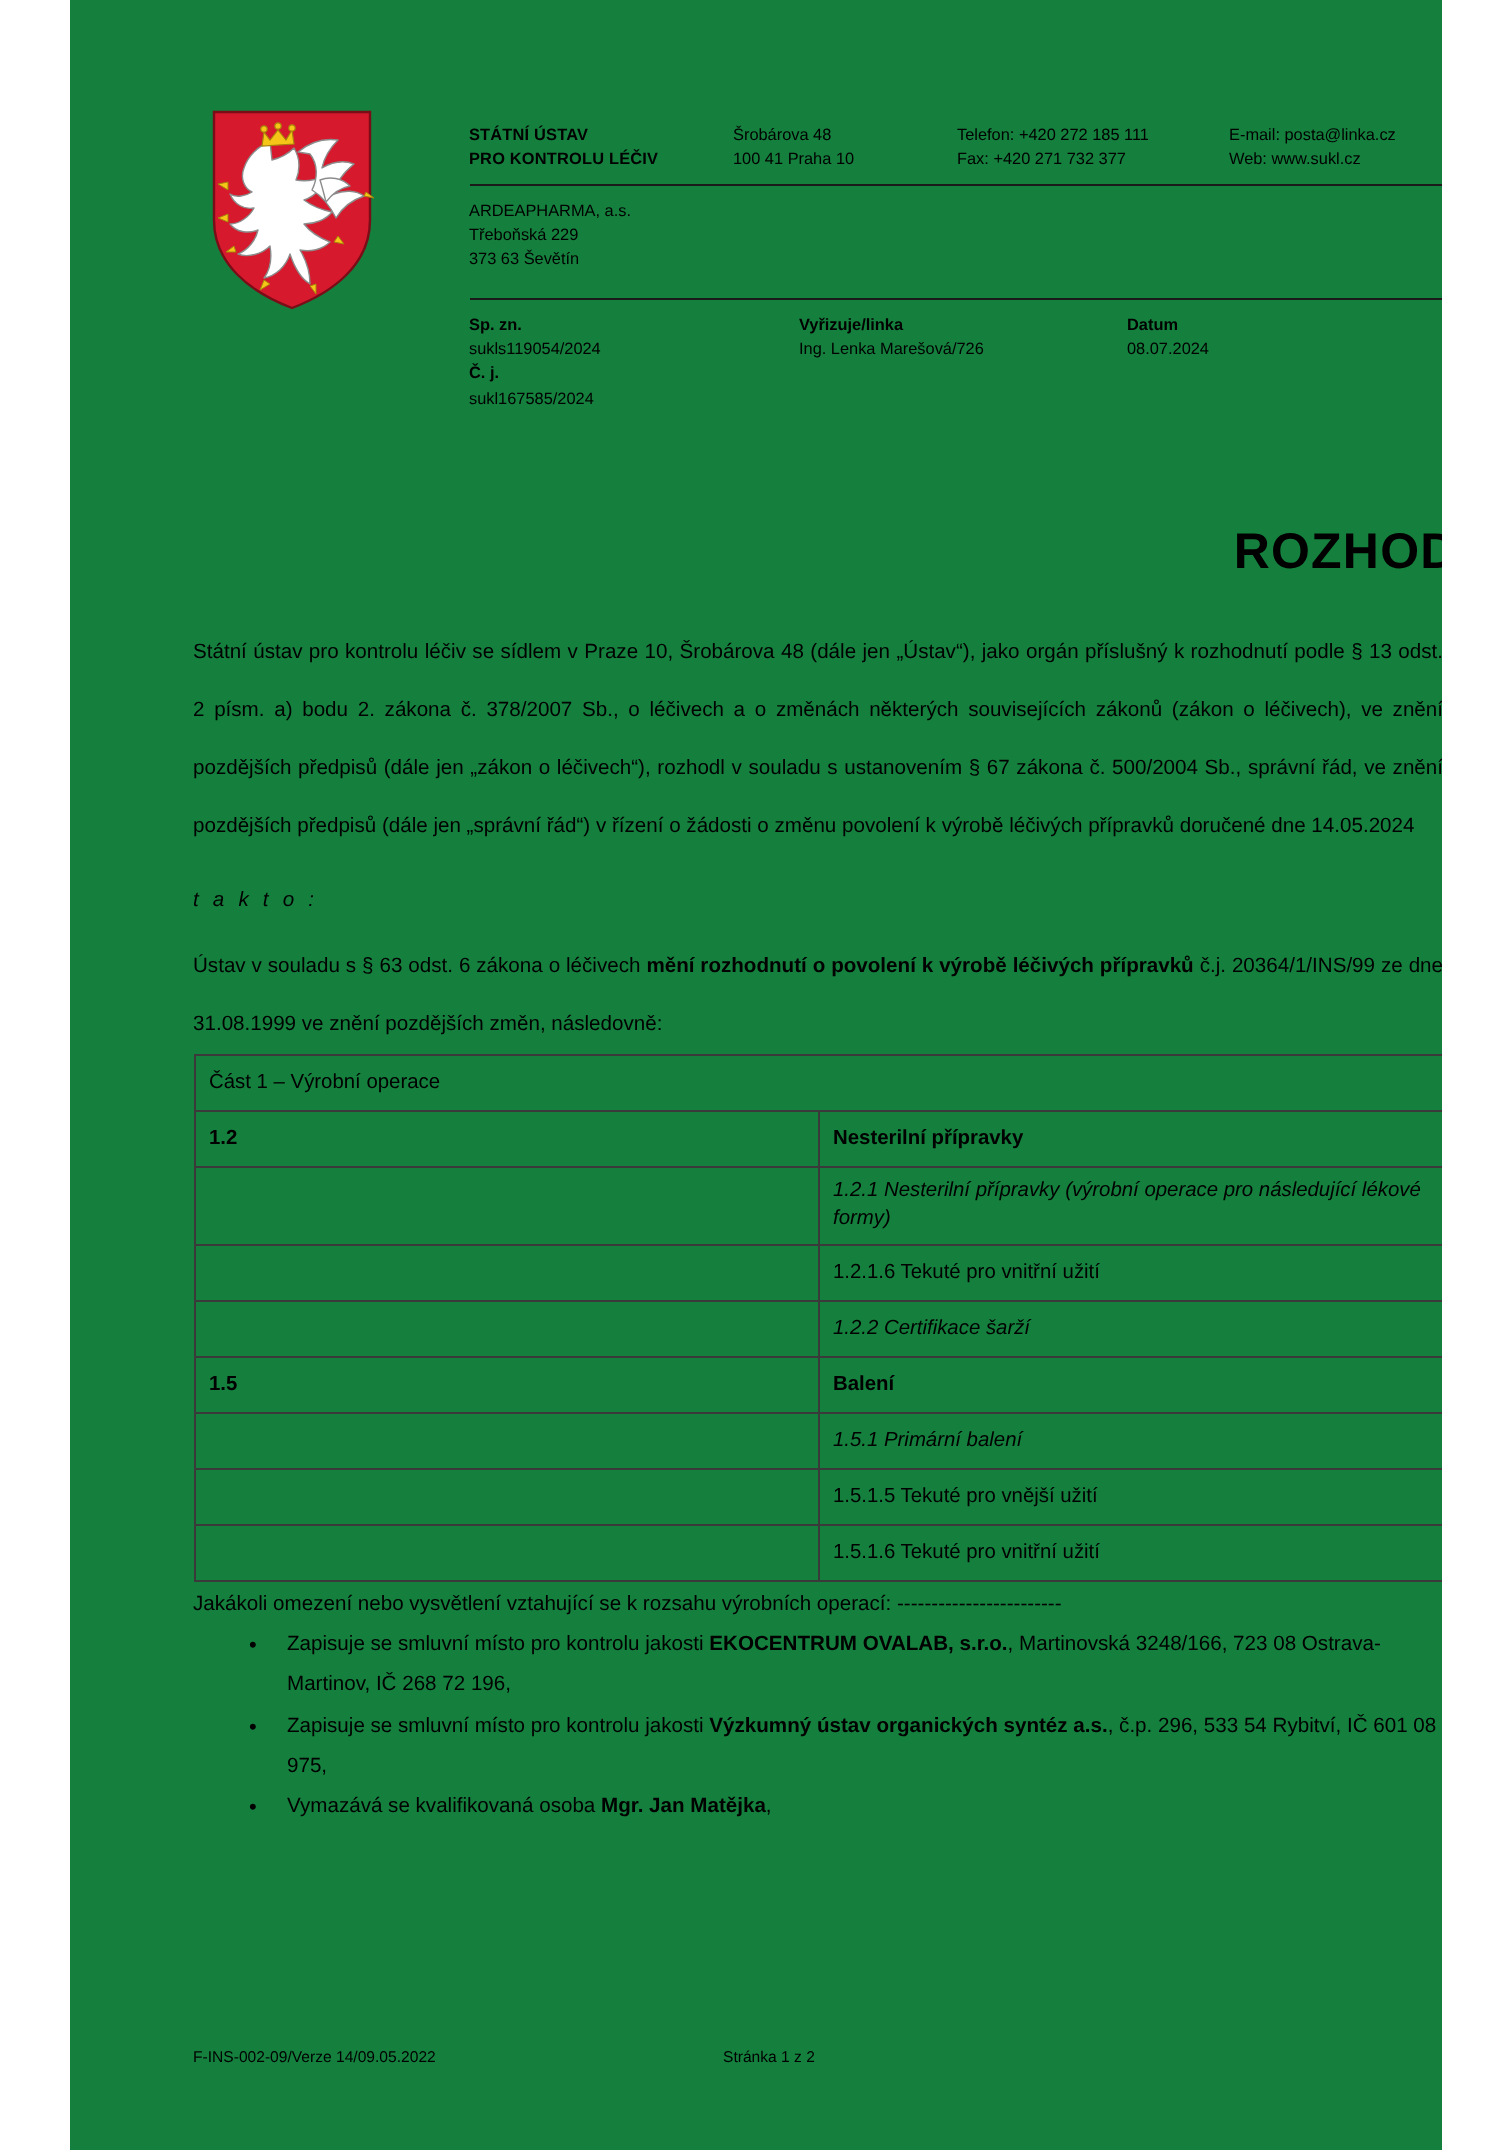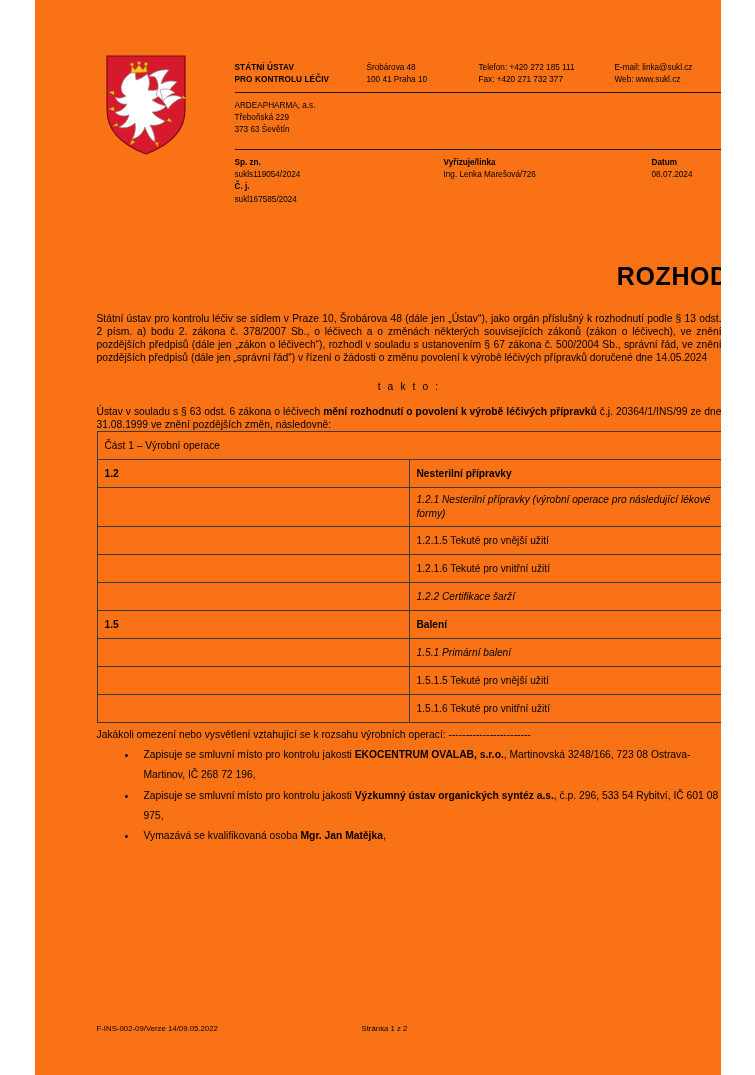--- a/index.html
+++ b/index.html
@@ -10,21 +10,21 @@
   }
   body {
     font-family: "Liberation Sans", sans-serif;
     color: #000000;
   }
   .page {
     position: relative;
     width: 686px;
     height: 1075px;
     margin: 0 auto;
-    background: #f97316;
+    background: #15803d;
     overflow: hidden;
     box-sizing: border-box;
   }
 
   
   .letterhead {
     position: absolute;
     left: 62px;
     top: 52px;
     width: 625px;
@@ -80,21 +80,20 @@
   }
   .lh-recipient .bold {
     font-weight: bold;
     letter-spacing: 0.1px;
   }
   .lh-refs {
     display: flex;
     font-size: 8.2px;
     line-height: 1.5;
     padding-top: 7px;
-    gap: 44px;
   }
   .ref-col-a { flex: 0 0 165px; }
   .ref-col-b { flex: 0 0 164px; }
   .ref-col-c { flex: 1 1 auto; }
   .ref-label { font-weight: bold; }
   .ref-val { font-weight: normal; }
 
   
   .doc-title {
     position: absolute;
@@ -110,30 +109,31 @@
   
   .body-area {
     position: absolute;
     left: 62px;
     top: 312px;
     width: 625px;
   }
   p.para {
     margin: 0 0 0 0;
     font-size: 10.3px;
-    line-height: 13px;
+    line-height: 29px;
     text-align: justify;
     text-justify: inter-word;
   }
   p.para.tail { text-align-last: left; }
   .takto {
     margin: 17px 0 13px 0;
-    text-align: center;
+    text-align: left;
     font-size: 10.3px;
     letter-spacing: 2.1px;
+    font-style: italic;
   }
   .spaced-para { margin-top: 2px; }
   b, .b { font-weight: bold; }
 
   
   ul.bul {
     margin: 0;
     padding: 0;
     list-style: none;
   }
@@ -237,21 +237,21 @@
         </div>
         <div class="lh-addr">
           <div>Šrobárova 48</div>
           <div>100 41 Praha 10</div>
         </div>
         <div class="lh-tel">
           <div>Telefon: +420 272 185 111</div>
           <div>Fax: +420 271 732 377</div>
         </div>
         <div class="lh-mail">
-          <div>E-mail: linka@sukl.cz</div>
+          <div>E-mail: posta@linka.cz</div>
           <div>Web: www.sukl.cz</div>
         </div>
       </div>
 
       <hr class="lh-line">
 
       <div class="lh-recipient">
         <div>ARDEAPHARMA, a.s.</div>
         <div>Třeboňská 229</div>
         <div>373 63 Ševětín</div>
@@ -297,24 +297,20 @@
         <tr>
           <td class="col-num sec-head">1.2</td>
           <td class="sec-head">Nesterilní přípravky</td>
         </tr>
         <tr>
           <td class="col-num blank"></td>
           <td class="sub-italic">1.2.1 Nesterilní přípravky (výrobní operace pro následující lékové formy)</td>
         </tr>
         <tr>
           <td class="col-num blank"></td>
-          <td class="leaf">1.2.1.5 Tekuté pro vnější užití</td>
-        </tr>
-        <tr>
-          <td class="col-num blank"></td>
           <td class="leaf">1.2.1.6 Tekuté pro vnitřní užití</td>
         </tr>
         <tr>
           <td class="col-num blank"></td>
           <td class="sub-italic">1.2.2 Certifikace šarží</td>
         </tr>
         <tr>
           <td class="col-num sec-head">1.5</td>
           <td class="sec-head">Balení</td>
         </tr>

